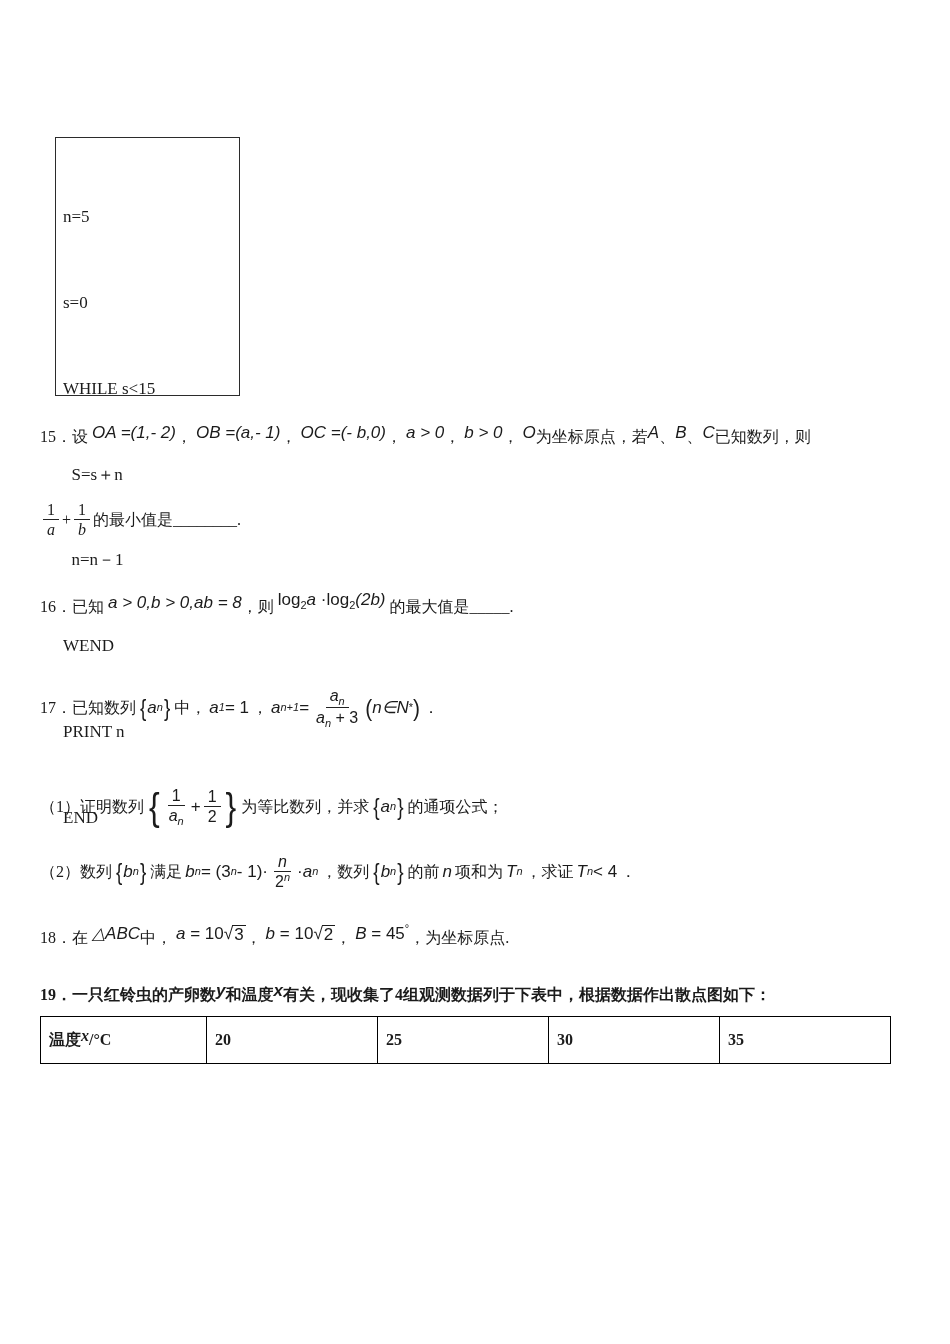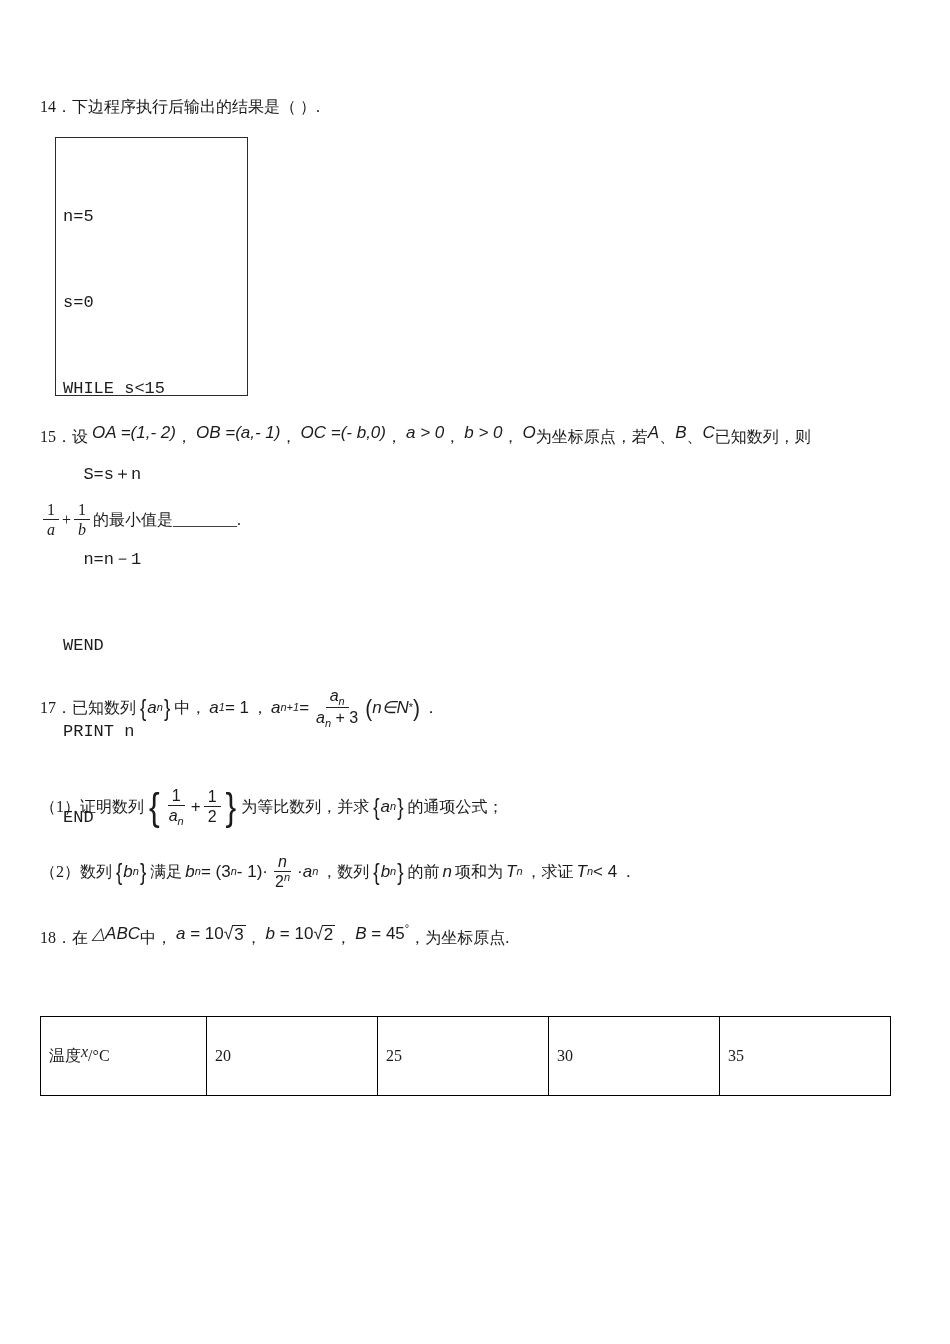--- a/index.html
+++ b/index.html
@@ -12,47 +12,44 @@
   .bold{font-weight:bold}
   .m{font-family:Liberation Sans, sans-serif;font-style:italic;font-size:17px}
   .flexline .m{margin:0 3px;display:inline-flex;align-items:center}
   .rm{font-style:normal}
   .it{font-style:italic}
   .raise{position:relative;top:-4px}
   .raise2{position:relative;top:-7px}
   sub{font-size:11px;font-style:italic;line-height:1}
   sup{font-size:11px;line-height:1}
   .code-box{position:absolute;left:55px;top:137px;width:176px;height:249px;
-            border:1.6px solid #2b2b2b;padding:8px 8px 0 7px;font-size:17px;
-            line-height:28.6px;white-space:pre;font-family:Liberation Mono, monospace}
+            border:1.6px solid #2b2b2b;padding:8px 0 0 7px;font-size:17px;
+            line-height:28.6px;white-space:pre;font-family:Liberation Serif, serif}
   .frac{display:inline-flex;flex-direction:column;align-items:center;vertical-align:middle;
         font-size:16px;font-style:normal;line-height:1.2;margin:0 3px;text-align:center}
   .fnum{display:block;border-bottom:1px solid #222;padding:0 4px}
   .fden{display:block;padding:0 4px}
   .br{font-size:19px;display:inline-block;transform:scaleY(1.25);font-style:normal;margin:0 1px}
   .bigbr{font-size:32px;display:inline-block;transform:scaleY(1.2);font-style:normal;
          font-weight:300;margin:0 2px;line-height:1}
   .paren{font-size:21px;display:inline-block;transform:scaleY(1.1);font-style:normal;line-height:1}
   .sqrt{display:inline-flex;align-items:flex-start;line-height:1.1}
   .sqrt .sign{font-style:normal;margin-right:-1px}
   .sqrt .rad{border-top:1.4px solid #1b1b1b;padding:0 2px;font-style:normal}
   .dtable{position:absolute;left:40px;top:1016px;border-collapse:collapse;font-size:16px}
-  .dtable td{border:1.6px solid #000;height:46px;padding:16px 8px;font-weight:normal;
+  .dtable td{border:1.6px solid #000;height:46px;padding:0 8px;font-weight:bold;
              vertical-align:middle;font-family:"Liberation Serif",serif}
   .dtable td.c0{width:149px}
   .dtable td.cv{width:154px}
 </style>
 </head>
 <body>
 
 <div class="page">
 
-  <div class="line" style="top:94px">
-    <span class="zh">14．</span><span class="zh">下边程序执行后输出的结果是（ ）.</span>
-  </div>
 
   <div class="code-box">
     <div>n=5</div>
     <div>s=0</div>
     <div>WHILE s&lt;15</div>
     <div>  S=s＋n</div>
     <div>  n=n－1</div>
     <div>WEND</div>
     <div>PRINT n</div>
     <div>END</div>
@@ -74,20 +71,26 @@
       <span class="fden it">a</span>
     </span>
     <span class="rm">+</span>
     <span class="frac">
       <span class="fnum">1</span>
       <span class="fden it">b</span>
     </span>
     <span class="zh">的最小值是________.</span>
   </div>
 
+  <div class="line" style="top:594px">
+    <span class="zh">16．</span><span class="zh">已知</span>
+    <span class="m raise">a &gt; 0,b &gt; 0,ab = 8</span><span class="zh">，则</span>
+    <span class="m raise2"><span class="rm">log</span><sub class="rm">2</sub><span class="it">a</span> <span class="rm">·</span><span class="rm">log</span><sub class="rm">2</sub><span class="it">(2b)</span></span>
+    <span class="zh">的最大值是_____.</span>
+  </div>
 
 
   <div class="line flexline" style="top:686px">
     <span class="zh">17．</span>
       <span class="zh">已知数列</span>
     <span class="m">
         <span class="br">{</span>
         <span class="it">a</span>
         <sub>n</sub>
         <span class="br">}</span>
@@ -194,20 +197,23 @@
           <span class="sign">√</span>
           <span class="rad">3</span>
         </span></span><span class="zh">，</span>
     <span class="m raise"><span class="it">b</span><span class="rm"> = 10</span><span class="sqrt">
           <span class="sign">√</span>
           <span class="rad">2</span>
         </span></span><span class="zh">，</span>
     <span class="m raise"><span class="it">B</span><span class="rm"> = 45</span><sup class="rm">°</sup></span><span class="zh">，为坐标原点.</span>
   </div>
 
+  <div class="line bold" style="top:982px">
+    <span class="zh">19．</span><span class="zh">一只红铃虫的产卵数</span><span class="m raise">y</span><span class="zh">和温度</span><span class="m raise">x</span><span class="zh">有关，现收集了4组观测数据列于下表中，根据数据作出散点图如下：</span>
+  </div>
 
   <table class="dtable">
     <tbody>
         <tr>
       <td class="c0"><span class="zh">温度</span><span class="it raise">x</span><span>/</span><span>°C</span></td>
       <td class="cv">20</td>
       <td class="cv">25</td>
       <td class="cv">30</td>
       <td class="cv">35</td>
     </tr>

